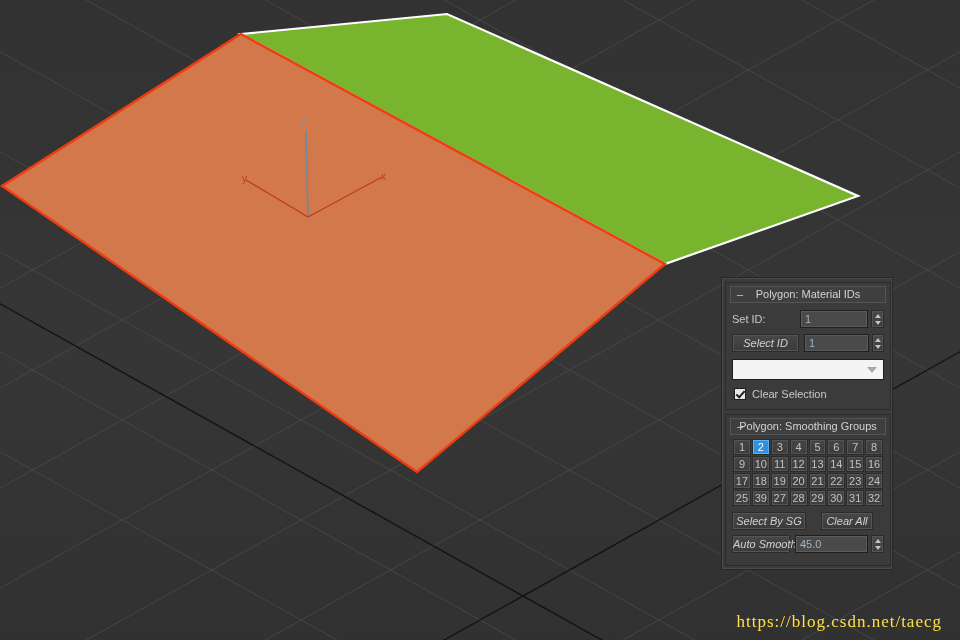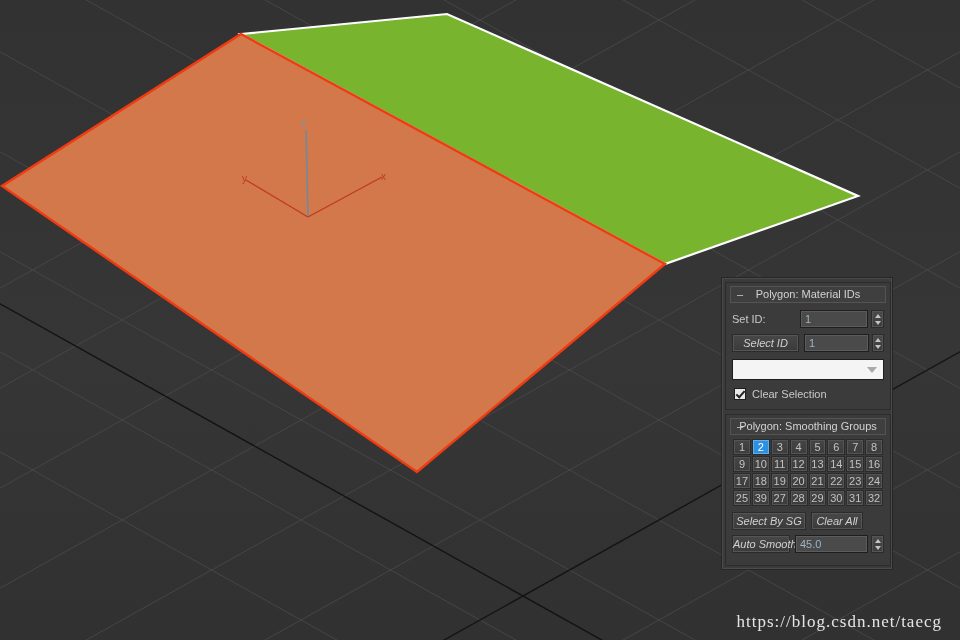--- a/index.html
+++ b/index.html
@@ -216,21 +216,21 @@
     background: #2f8fe0;
     color: #ffffff;
     box-shadow: 0 0 0 1px #5eb0ef inset;
   }
 
   
   #watermark {
     position: absolute;
     right: 18px;
     bottom: 8px;
-    color: #e5e5e5;
+    color: #fde047;
     font-family: "Liberation Serif", serif;
     font-size: 17px;
     letter-spacing: 1px;
     white-space: nowrap;
     user-select: none;
   }
 
   .axis-label {
     font-family: "Liberation Sans", sans-serif;
     font-size: 10px;
@@ -369,21 +369,21 @@
           <div class="sg-cell">27</div>
           <div class="sg-cell">28</div>
           <div class="sg-cell">29</div>
           <div class="sg-cell">30</div>
           <div class="sg-cell">31</div>
           <div class="sg-cell">32</div>
         </div>
 
       <div class="row" style="margin-top:6px;">
         <span class="btn" style="width:74px;">Select By SG</span>
-        <span class="btn" style="width:52px; margin-left:5px;">Clear All</span>
+        <span class="btn" style="width:52px; margin-left:15px;">Clear All</span>
       </div>
 
       <div class="row" style="margin-top:5px;">
         <span class="btn" style="width:58px;">Auto Smooth</span>
         <span class="numfield" style="width:76px; margin-left:5px;">45.0</span>
         <span class="spinner">
           <i class="ar-up"></i>
           <i class="ar-dn"></i>
         </span>
       </div>

